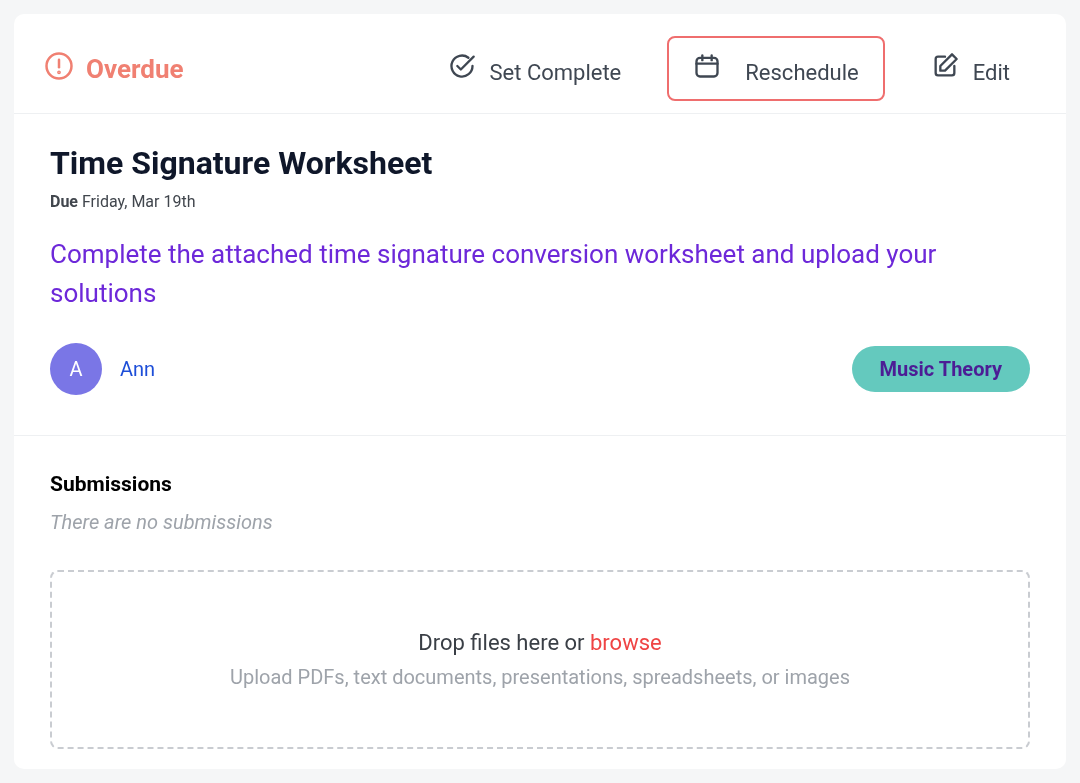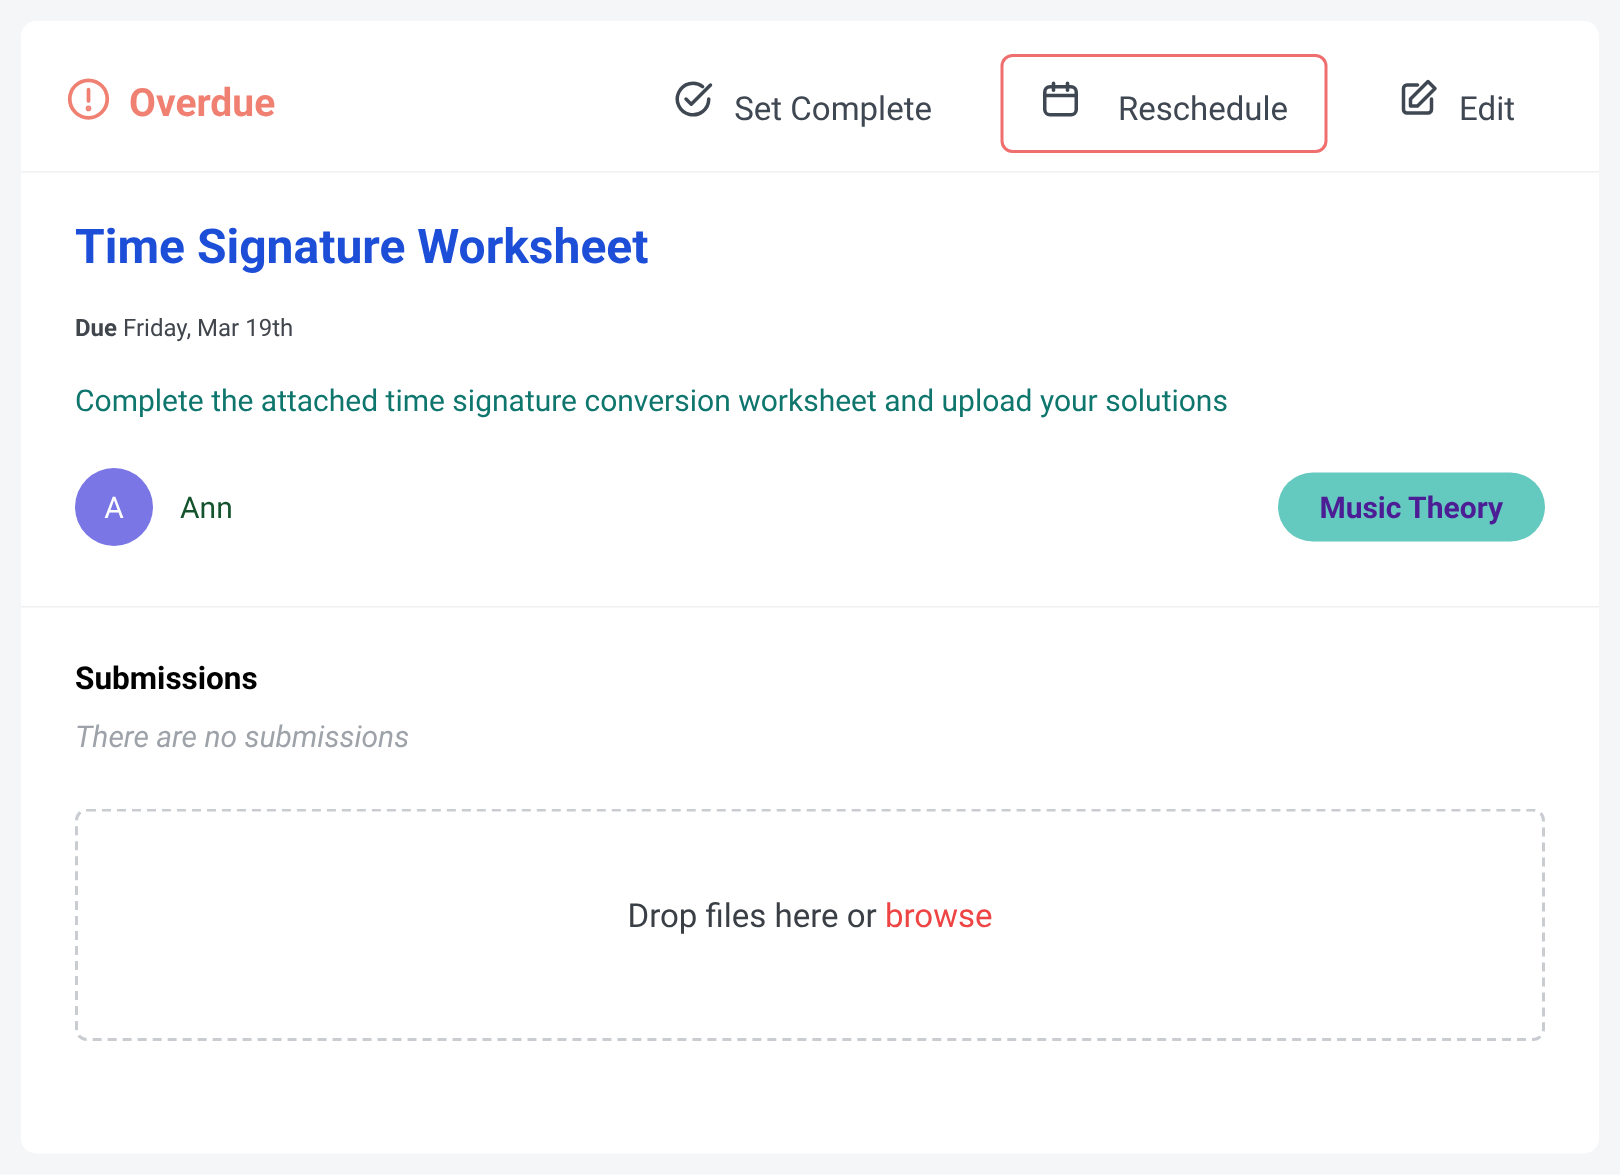--- a/index.html
+++ b/index.html
@@ -57,32 +57,32 @@
       gap: 24px;
     }
     .action-btn svg { width: 28px; height: 28px; }
     .body {
       padding: 30px 36px 40px 36px;
       border-bottom: 1px solid #eef0f2;
     }
     .title {
       font-size: 32px;
       font-weight: 700;
-      color: #1d4ed8;
-      margin-bottom: 26px;
+      color: #0f172a;
+      margin-bottom: 10px;
     }
     .due {
       font-size: 16px;
       color: #41464d;
       margin-bottom: 24px;
     }
     .due .label { font-weight: 700; }
     .desc {
-      font-size: 20px;
-      color: #0f766e;
+      font-size: 26px;
+      color: #6d28d9;
       margin-bottom: 30px;
       line-height: 1.5;
       margin-top: 24px;
     }
     .meta-row {
       display: flex;
       align-items: center;
       justify-content: space-between;
     }
     .assignee {
@@ -96,21 +96,21 @@
       border-radius: 50%;
       background: #7a76e6;
       color: #fff;
       display: flex;
       align-items: center;
       justify-content: center;
       font-size: 20px;
     }
     .assignee-name {
       font-size: 20px;
-      color: #14532d;
+      color: #1d4ed8;
     }
     .tag {
       background: #64c9be;
       color: #4c1d95;
       font-weight: 700;
       font-size: 20px;
       padding: 11px 28px;
       border-radius: 999px;
     }
     .submissions {
@@ -223,16 +223,17 @@
   </div>
 
   <div class="submissions">
     <div class="sub-title">Submissions</div>
     <div class="sub-empty">There are no submissions</div>
 
     <div class="dropzone">
       <div class="dz-main">
         <span>Drop files here or </span><span class="browse">browse</span>
       </div>
+      <div class="dz-sub">Upload PDFs, text documents, presentations, spreadsheets, or images</div>
     </div>
   </div>
 
 </div>
 
 </body></html>

